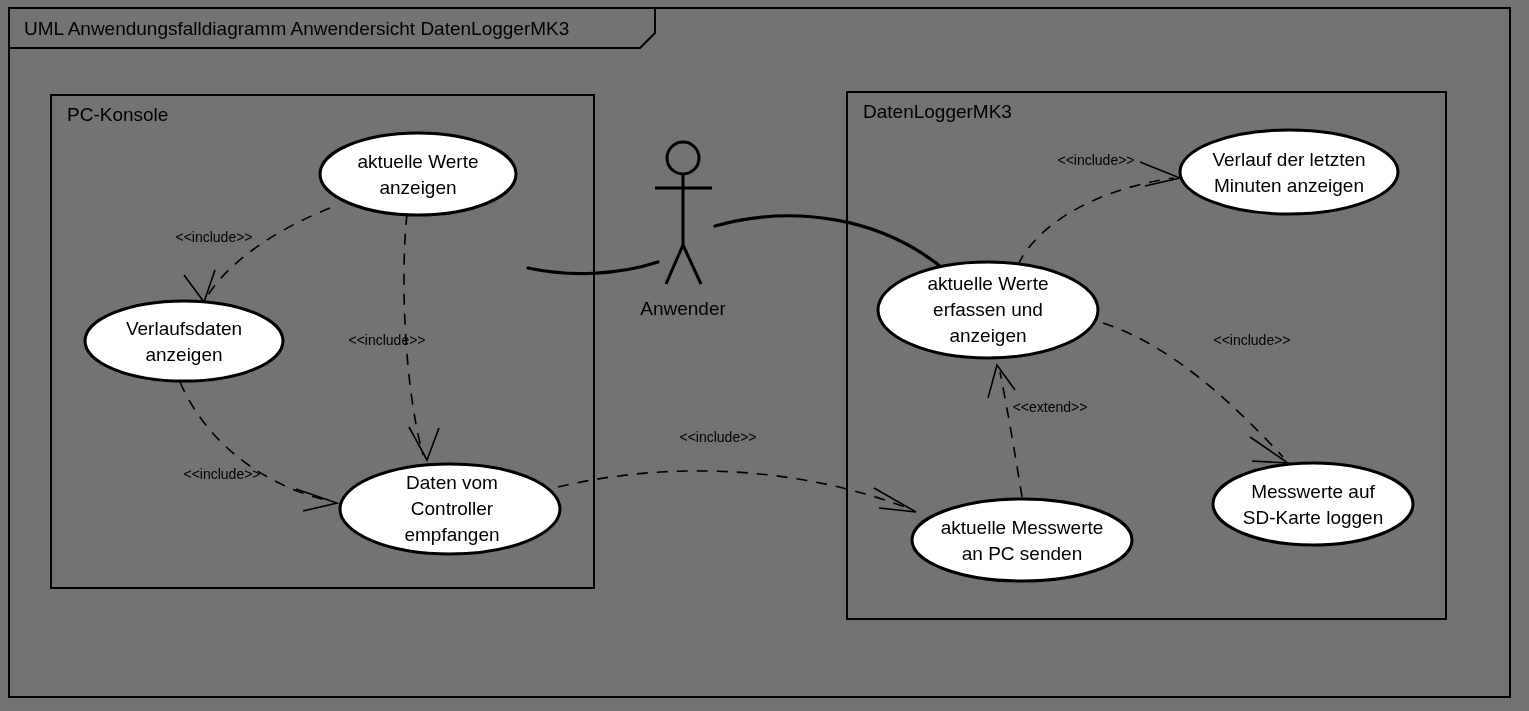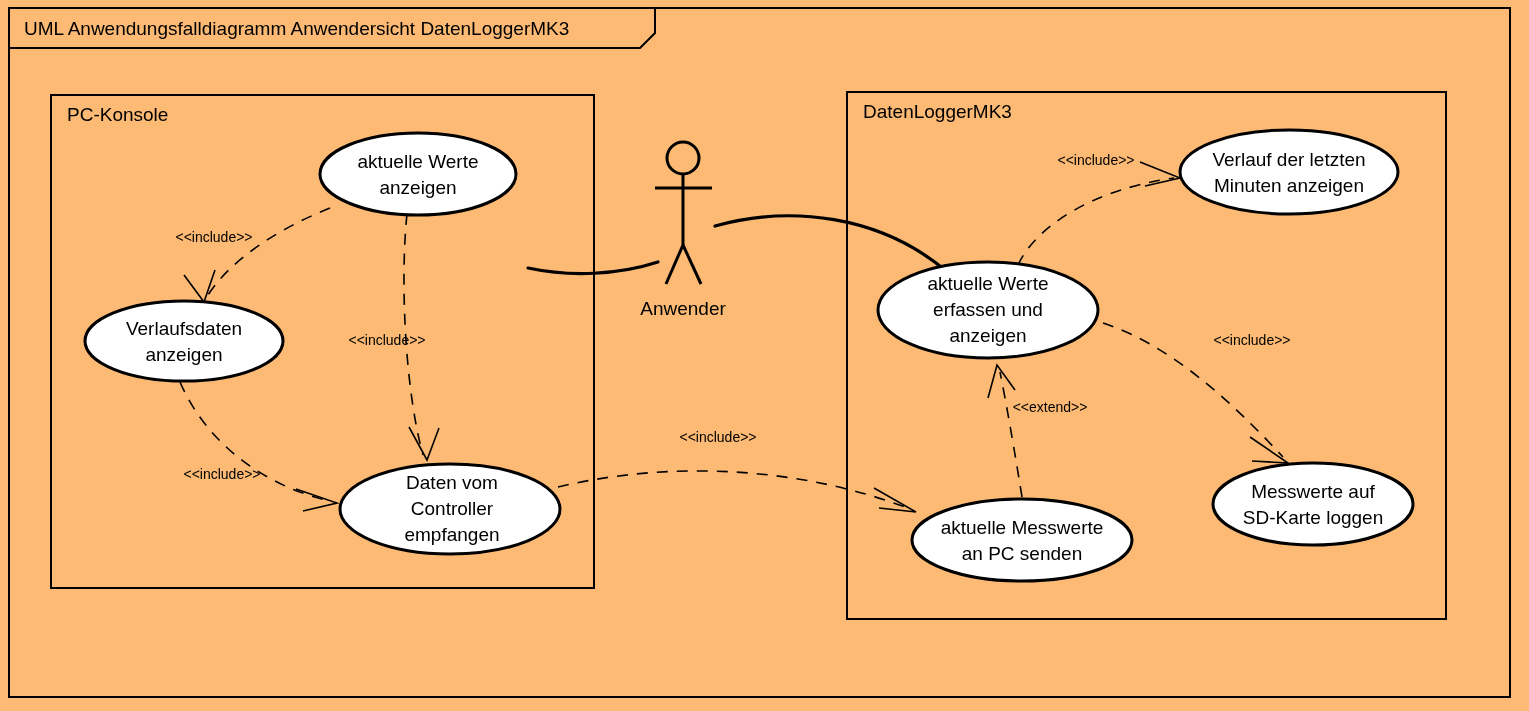--- a/index.html
+++ b/index.html
@@ -8,21 +8,21 @@
     padding: 0;
     background: #ffffff;
   }
   body {
     font-family: "Liberation Sans", sans-serif;
   }
   #canvas {
     position: relative;
     width: 1529px;
     height: 711px;
-    background: #fdba74;
+    background: #737373;
     overflow: hidden;
   }
   #diagram-svg {
     position: absolute;
     left: 0;
     top: 0;
     width: 1529px;
     height: 711px;
   }
   .frame-line {

